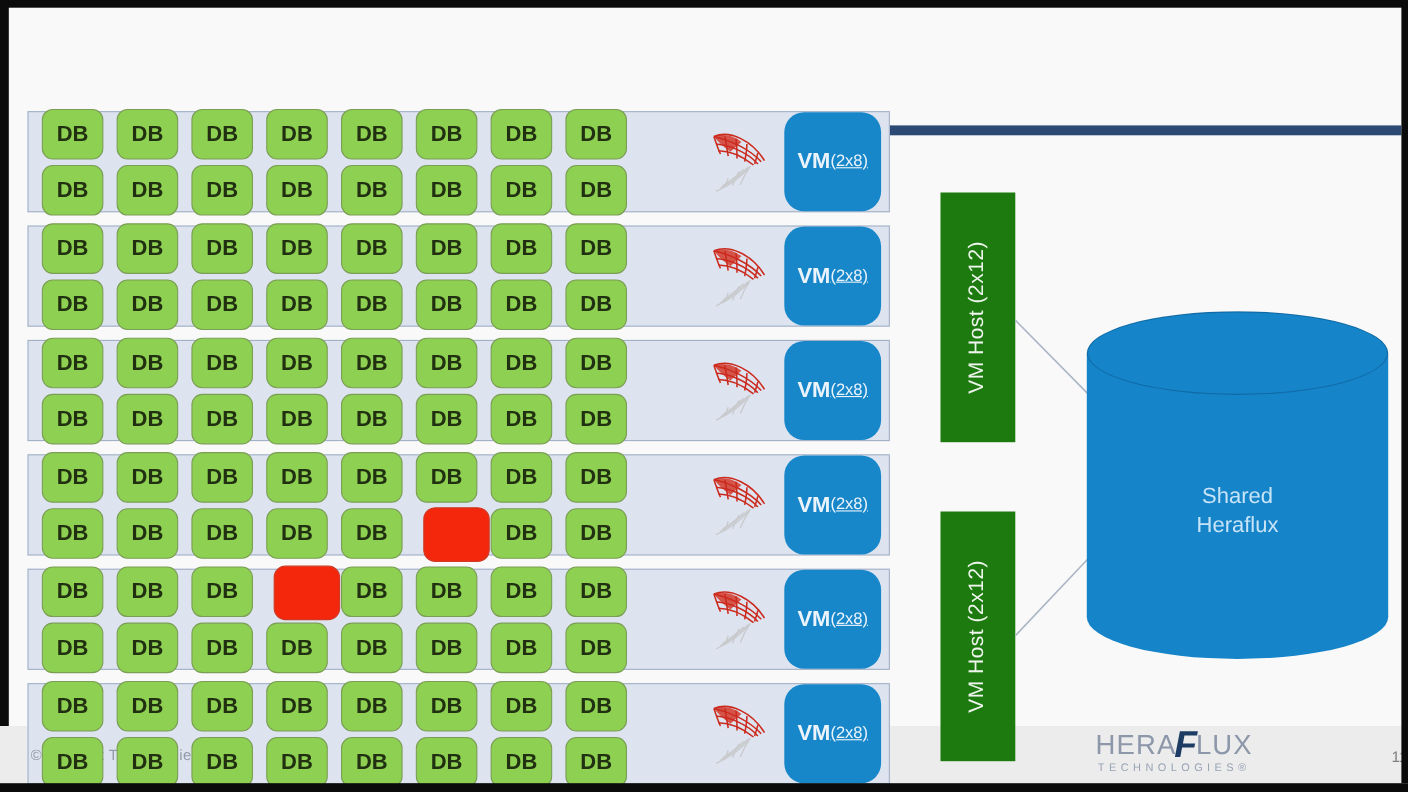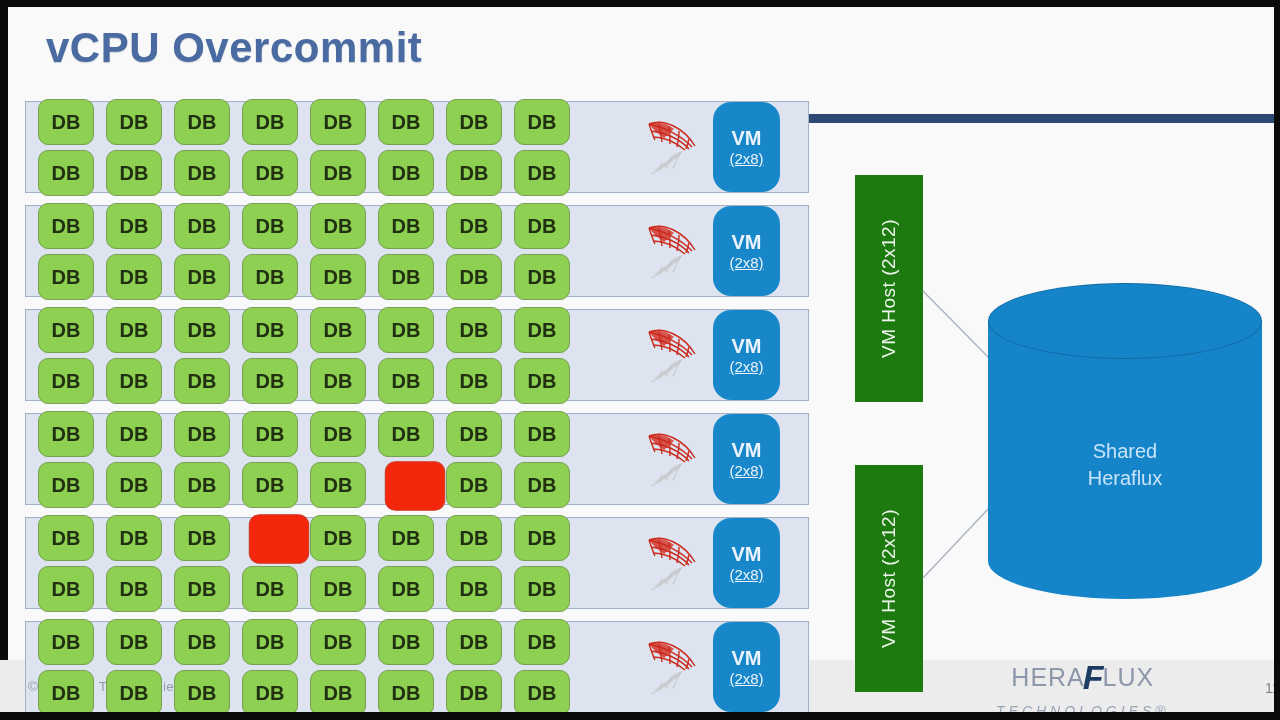--- a/index.html
+++ b/index.html
@@ -39,22 +39,22 @@
     font-size:20px;font-weight:600;color:#203010;
   }
   .db.red{
     background:#f4270d;border-color:#cf3a24;color:transparent;
     transform:translate(9px,1px) scale(1.08);
   }
   .sql-icon{position:absolute;left:618px;top:15px;width:56px;height:60px;z-index:2;}
 
   
   .vm-box{
-    position:absolute;left:713px;width:67px;height:90px;border-radius:18px;
-    background:#1787ca;display:flex;flex-direction:column;align-items:center;justify-content:center;
+    position:absolute;left:713px;width:88px;height:90px;border-radius:18px;
+    background:#1787ca;display:flex;flex-direction:row;align-items:center;justify-content:center;
     color:#ecf4fb;z-index:3;
   }
   .vm-title{font-size:20px;font-weight:600;line-height:1.15;}
   .vm-spec{font-size:15px;line-height:1.2;text-decoration:underline;}
 
   
   .host{
     position:absolute;left:855px;width:68px;height:227px;background:#1c7a0e;
     display:flex;align-items:center;justify-content:center;
   }
@@ -80,33 +80,32 @@
   }
 
   
   .copyright{
     position:absolute;left:28px;top:679px;z-index:1;
     font-size:13.5px;color:rgba(128,137,148,.8);letter-spacing:.3px;
   }
   .logo{position:absolute;left:996px;top:664px;text-align:center;z-index:4;}
   .logo-brand{font-size:25px;color:#8c97aa;letter-spacing:1px;line-height:26px;}
   .logo-flux{font-size:34px;font-weight:700;font-style:italic;color:#1d3c63;vertical-align:-3px;margin:0 -2px;}
-  .logo-tagline{font-size:14px;color:#98a3b4;letter-spacing:4px;margin-top:13px;font-style:italic;}
+  .logo-tagline{font-size:10px;color:#98a3b4;letter-spacing:4px;margin-top:3px;}
   .page-number{position:absolute;left:1265px;top:680px;font-size:14px;color:#808080;z-index:4;}
 </style>
 </head>
 <body>
 
 <div class="slide">
 
   <div class="footer-band"></div>
 
   <div class="navy-line"></div>
 
-  <div class="title">vCPU Overcommit</div>
 
   <div class="copyright">© Heraflux Technologies®</div>
 
   <div id="rows">
     <div class="server-row" style="top: 101px;">
       <div class="db-grid">
           <div class="db">DB</div>
           <div class="db">DB</div>
           <div class="db">DB</div>
           <div class="db">DB</div>

